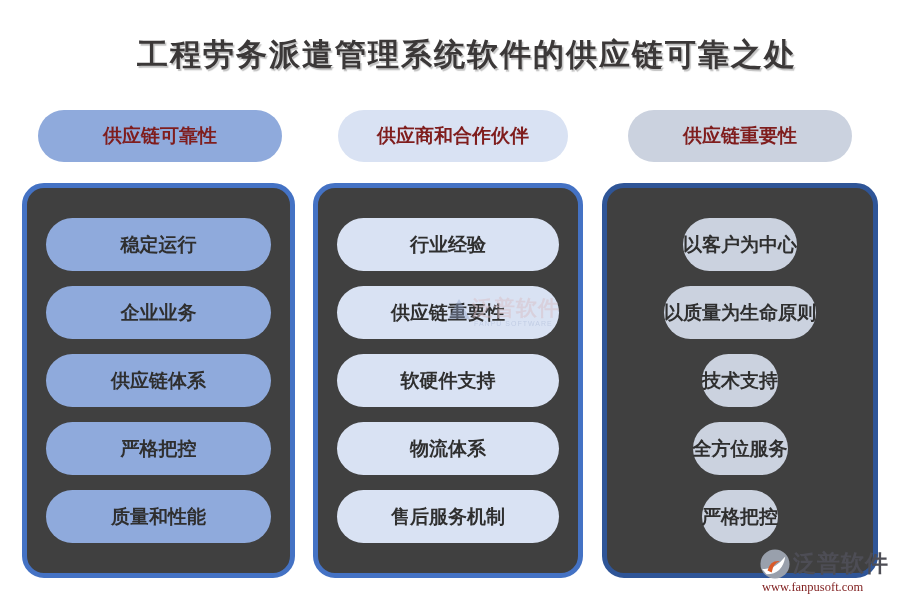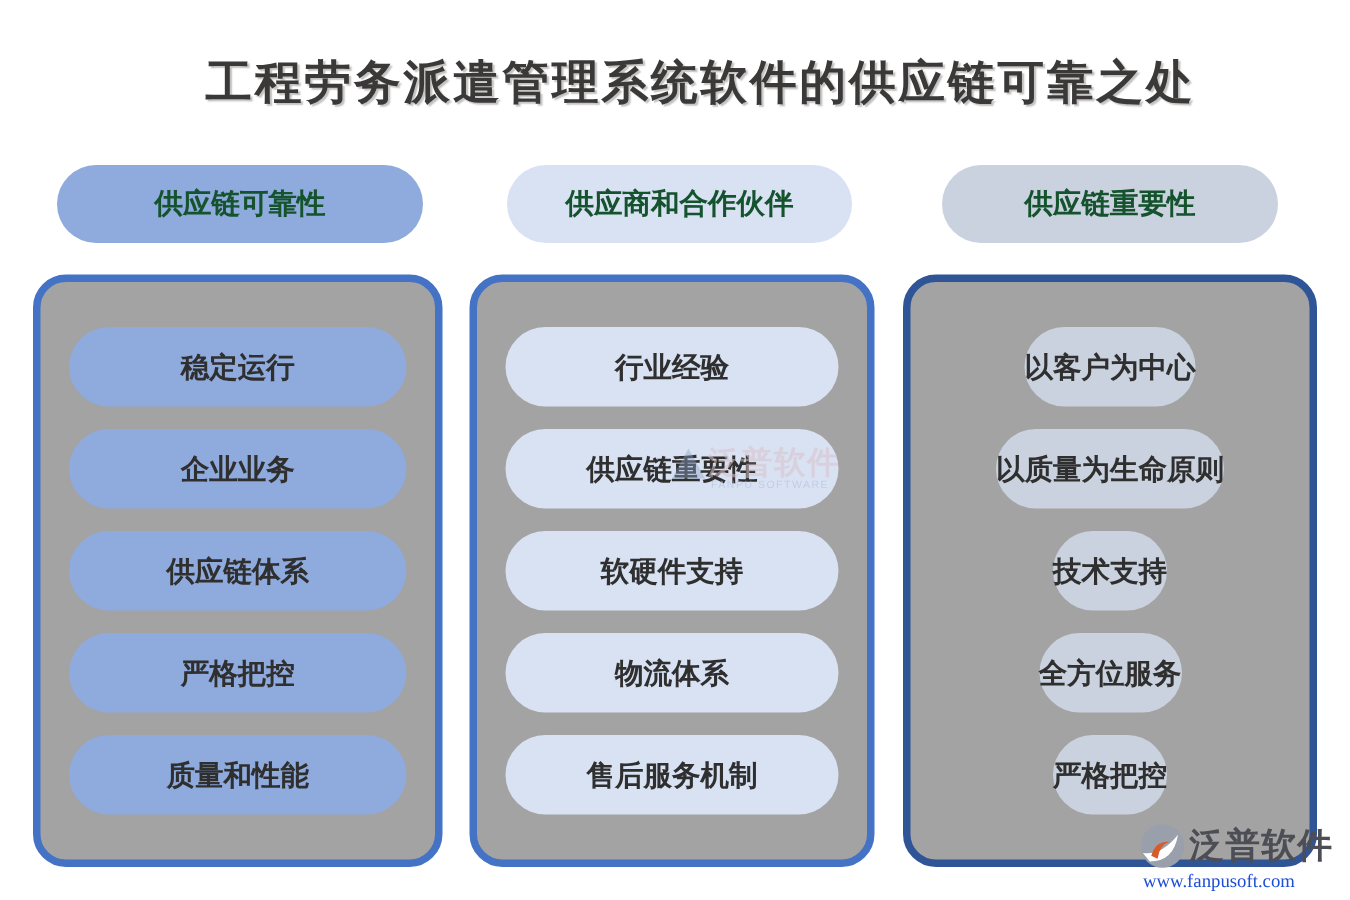--- a/index.html
+++ b/index.html
@@ -23,27 +23,27 @@
   .header-pill {
     position: absolute;
     top: 110px;
     height: 52px;
     border-radius: 26px;
     display: flex;
     align-items: center;
     justify-content: center;
     font-size: 19px;
     font-weight: bold;
-    color: #14532d;
+    color: #7f1d1d;
   }
   .container-box {
     position: absolute;
     top: 183px;
     height: 395px;
-    background: #a3a3a3;
+    background: #404040;
     border-radius: 22px;
     display: flex;
     flex-direction: column;
     justify-content: flex-start;
     padding: 30px 19px 24px 19px;
     gap: 15px;
   }
   .item-pill {
     height: 53px;
     flex: 0 0 53px;
@@ -85,21 +85,21 @@
   .logo-row { display: flex; align-items: center; gap: 3px; }
   .logo-name {
     font-size: 23px;
     font-weight: bold;
     color: #4d4d55;
     letter-spacing: 1px;
     white-space: nowrap;
   }
   .logo-url {
     font-size: 12.5px;
-    color: #1d4ed8;
+    color: #7f1d1d;
     font-family: "Liberation Serif", serif;
     margin-top: 1px;
     margin-left: 2px;
     white-space: nowrap;
   }
 </style>
 </head>
 <body>
 
 <div class="title">工程劳务派遣管理系统软件的供应链可靠之处</div>

